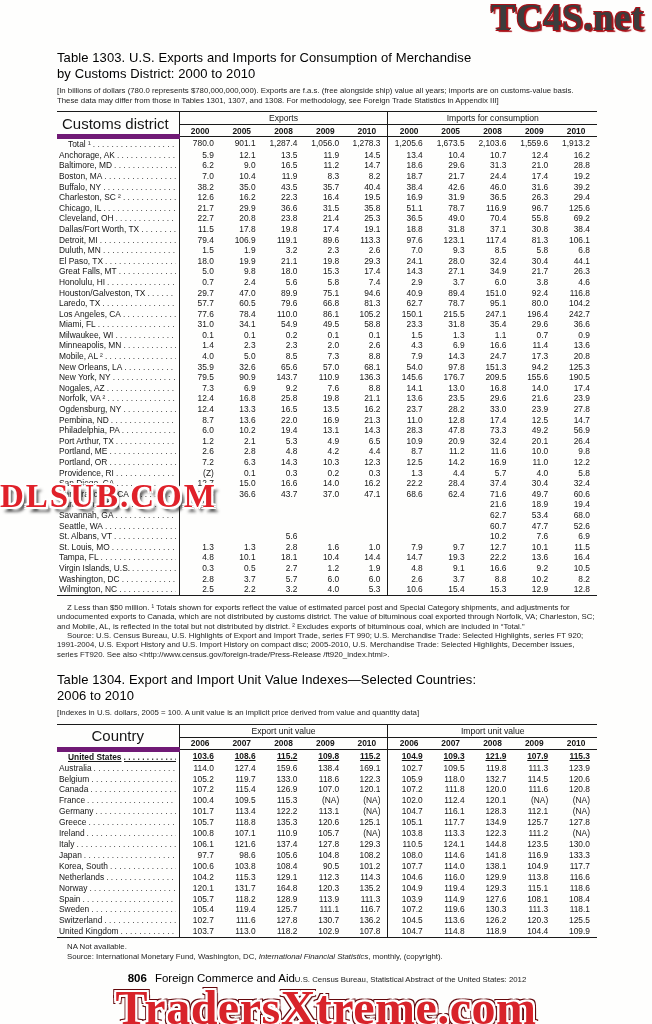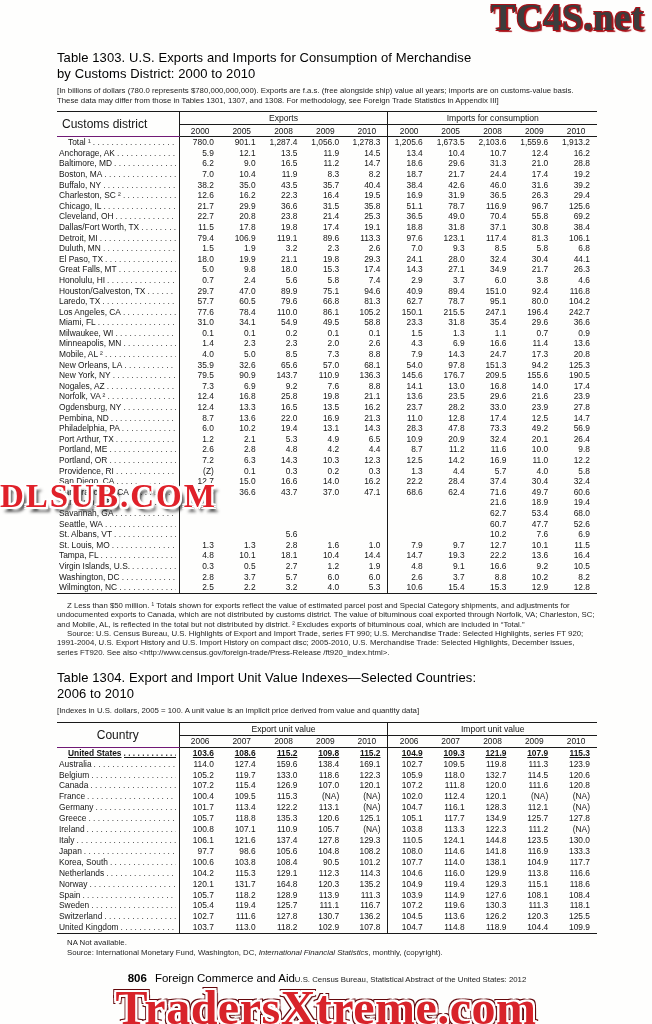--- a/index.html
+++ b/index.html
@@ -12,26 +12,26 @@
   .content { position:absolute; left:57px; width:540px; top:50px; }
 
   .t-title { font-size:13px; font-weight:normal; line-height:15.5px; letter-spacing:.1px; color:#000; }
   .t-note  { font-size:7.8px; line-height:9.6px; margin-top:5px; color:#1c1c1c; }
 
   table.stat { width:100%; border-collapse:collapse; table-layout:fixed; margin-top:6px;
                border-top:1.4px solid #1a1a1a; border-bottom:1.4px solid #1a1a1a; }
   table.stat col.c-name { width:122px; }
   th, td { padding:0; font-weight:normal; }
 
-  th.name-h { border-right:1px solid #1a1a1a; border-bottom:1px solid #701a75;
-              font-size:12px; text-align:left; padding-left:5px; vertical-align:middle; }
+  th.name-h { border-right:1px solid #1a1a1a; border-bottom:5px solid #701a75;
+              font-size:15px; text-align:left; padding-left:5px; vertical-align:middle; }
   th.name-h.center { text-align:center; padding-left:0; }
   th.grp { font-size:8.6px; height:13px; text-align:center; border-bottom:1px solid #1a1a1a; vertical-align:middle; }
   th.grp2 { border-left:1px solid #1a1a1a; }
-  th.yr { font-size:8.4px; height:12px; text-align:center; border-bottom:1px solid #1a1a1a; vertical-align:middle; }
+  th.yr { font-size:8.4px; height:12px; text-align:center; border-bottom:1px solid #1a1a1a; vertical-align:middle;font-weight:bold; }
   th.sep, td.sep { border-left:1px solid #1a1a1a; }
 
   tbody td { font-size:8.4px; vertical-align:middle; }
   .t1303 tbody td { line-height:10.6px; }
   .t1304 tbody td { line-height:10.9px; }
   td.name { border-right:1px solid #1a1a1a; padding-left:2px; overflow:hidden; }
   td.num  { text-align:right; padding-right:7px; white-space:nowrap; }
   tr.bold-row td { font-weight:bold;text-decoration:underline; }
   td.name.indent .nm { padding-left:9px; }
   .nwrap { display:flex; align-items:baseline; }

